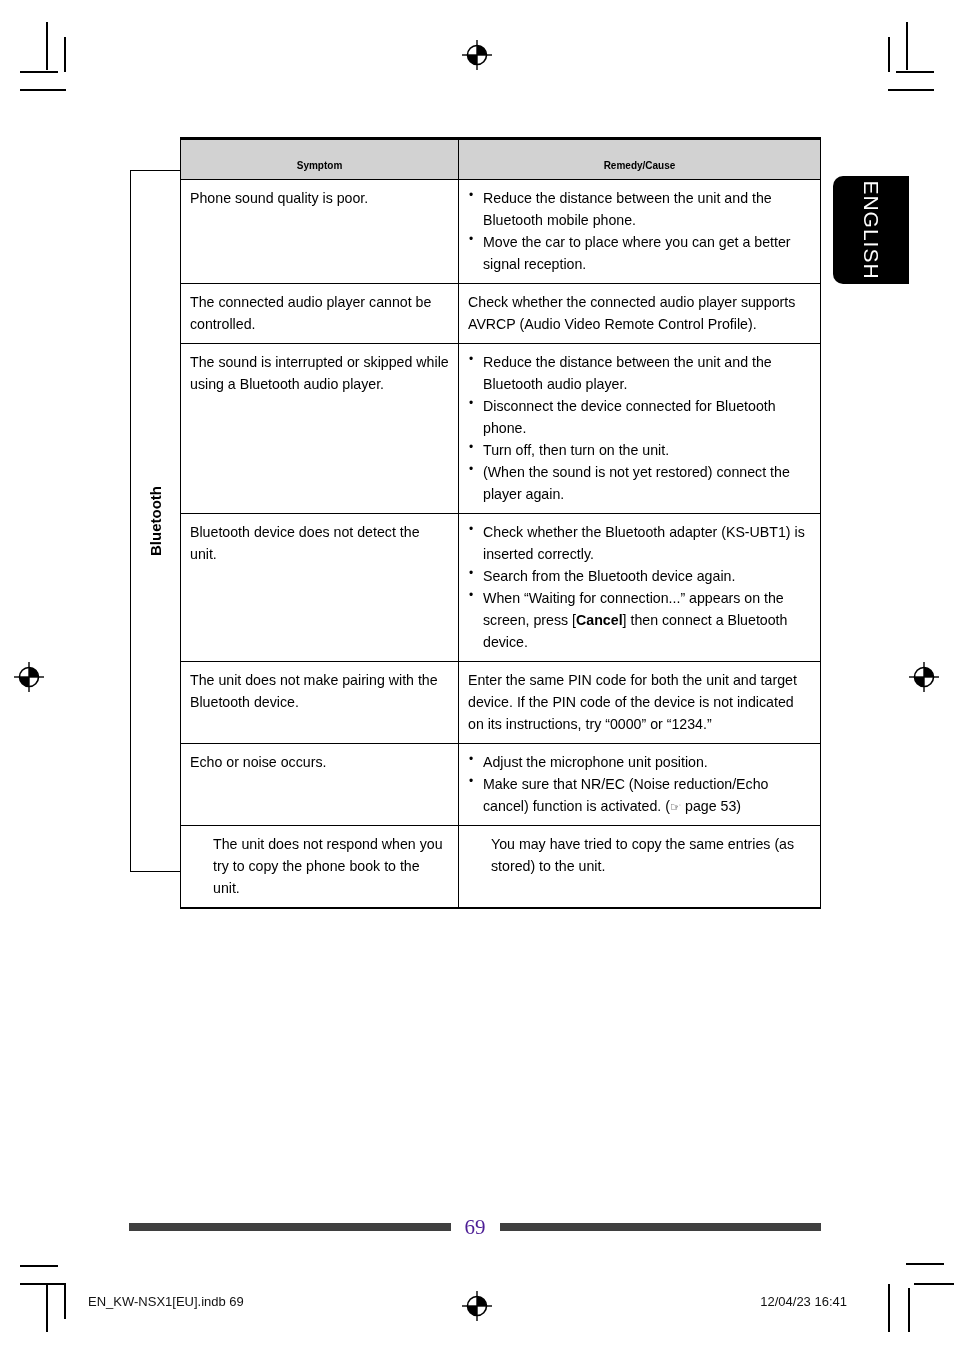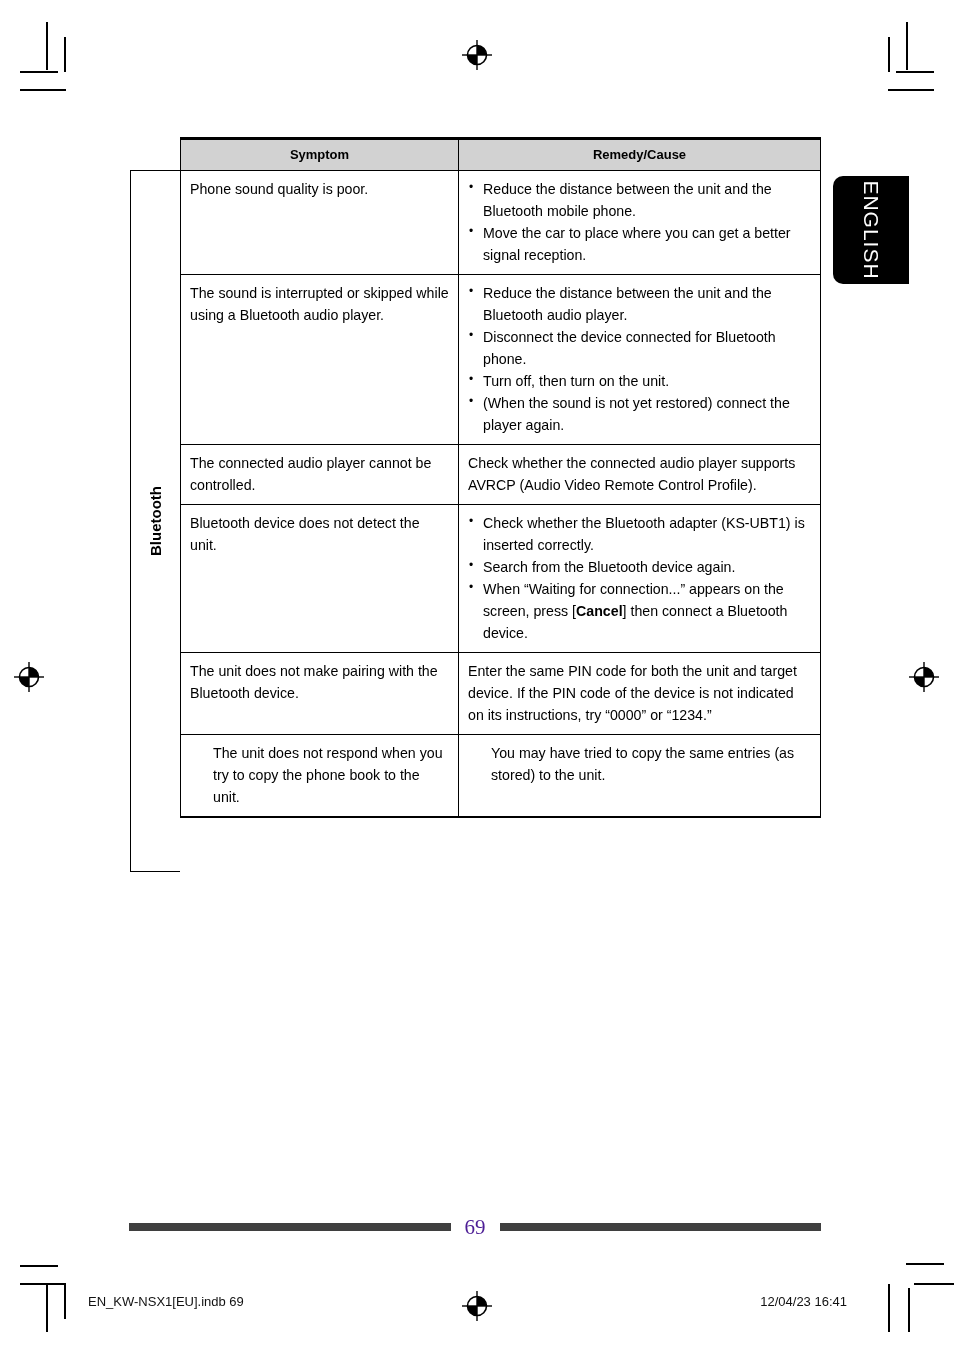--- a/index.html
+++ b/index.html
@@ -123,23 +123,23 @@
     border-left: 1.4px solid #000000;
     border-right: 1.4px solid #000000;
     border-bottom: 1.1px solid #000000;
   }
   table.sheet thead th {
     text-align: center;
     font-weight: bold;
     background: #d2d2d2;
     border-top: 3.2px solid #000000;
     border-bottom: 1.4px solid #000000;
-    padding-top: 5px;
+    padding-top: 18px;
     padding-bottom: 5px;
-    font-size: 13px;
+    font-size: 10px;
   }
   table.sheet tbody tr:last-child td {
     border-bottom: 2.4px solid #000000;
     padding-left: 32px;
   }
 
   .cell-text { display: block; }
 
   ul.bullets {
     list-style: none;
@@ -291,63 +291,74 @@
         <td>
           <ul class="bullets">
             <li>Reduce the distance between the unit and the Bluetooth mobile phone.</li>
             <li>Move the car to place where you can get a better signal reception.</li>
           </ul>
         </td>
       </tr>
 
       <tr>
         <td>
+          <span class="cell-text">The connected audio player cannot be controlled.</span>
+        </td>
+        <td>
+          <span class="cell-text">Check whether the connected audio player supports AVRCP (Audio Video Remote Control Profile).</span>
+        </td>
+      </tr>
+
+      <tr>
+        <td>
           <span class="cell-text">The sound is interrupted or skipped while using a Bluetooth audio player.</span>
         </td>
         <td>
           <ul class="bullets">
             <li>Reduce the distance between the unit and the Bluetooth audio player.</li>
             <li>Disconnect the device connected for Bluetooth phone.</li>
             <li>Turn off, then turn on the unit.</li>
             <li>(When the sound is not yet restored) connect the player again.</li>
           </ul>
         </td>
       </tr>
 
       <tr>
         <td>
-          <span class="cell-text">The connected audio player cannot be controlled.</span>
-        </td>
-        <td>
-          <span class="cell-text">Check whether the connected audio player supports AVRCP (Audio Video Remote Control Profile).</span>
-        </td>
-      </tr>
-
-      <tr>
-        <td>
           <span class="cell-text">Bluetooth device does not detect the unit.</span>
         </td>
         <td>
           <ul class="bullets">
             <li>Check whether the Bluetooth adapter (KS-UBT1) is inserted correctly.</li>
             <li>Search from the Bluetooth device again.</li>
             <li id="row3-bullet3">When “Waiting for connection...” appears on the screen, press [<span class="bold">Cancel</span>] then connect a Bluetooth device.</li>
           </ul>
         </td>
       </tr>
 
       <tr>
         <td>
           <span class="cell-text">The unit does not make pairing with the Bluetooth device.</span>
         </td>
         <td>
           <span class="cell-text">Enter the same PIN code for both the unit and target device. If the PIN code of the device is not indicated on its instructions, try “0000” or “1234.”</span>
         </td>
       </tr>
 
+      <tr>
+        <td>
+          <span class="cell-text">Echo or noise occurs.</span>
+        </td>
+        <td>
+          <ul class="bullets">
+            <li>Adjust the microphone unit position.</li>
+            <li id="row5-bullet2">Make sure that NR/EC (Noise reduction/Echo cancel) function is activated. (<span class="hand-icon">☞</span> page 53)</li>
+          </ul>
+        </td>
+      </tr>
 
       <tr>
         <td>
           <span class="cell-text">The unit does not respond when you try to copy the phone book to the unit.</span>
         </td>
         <td>
           <span class="cell-text">You may have tried to copy the same entries (as stored) to the unit.</span>
         </td>
       </tr>
 

